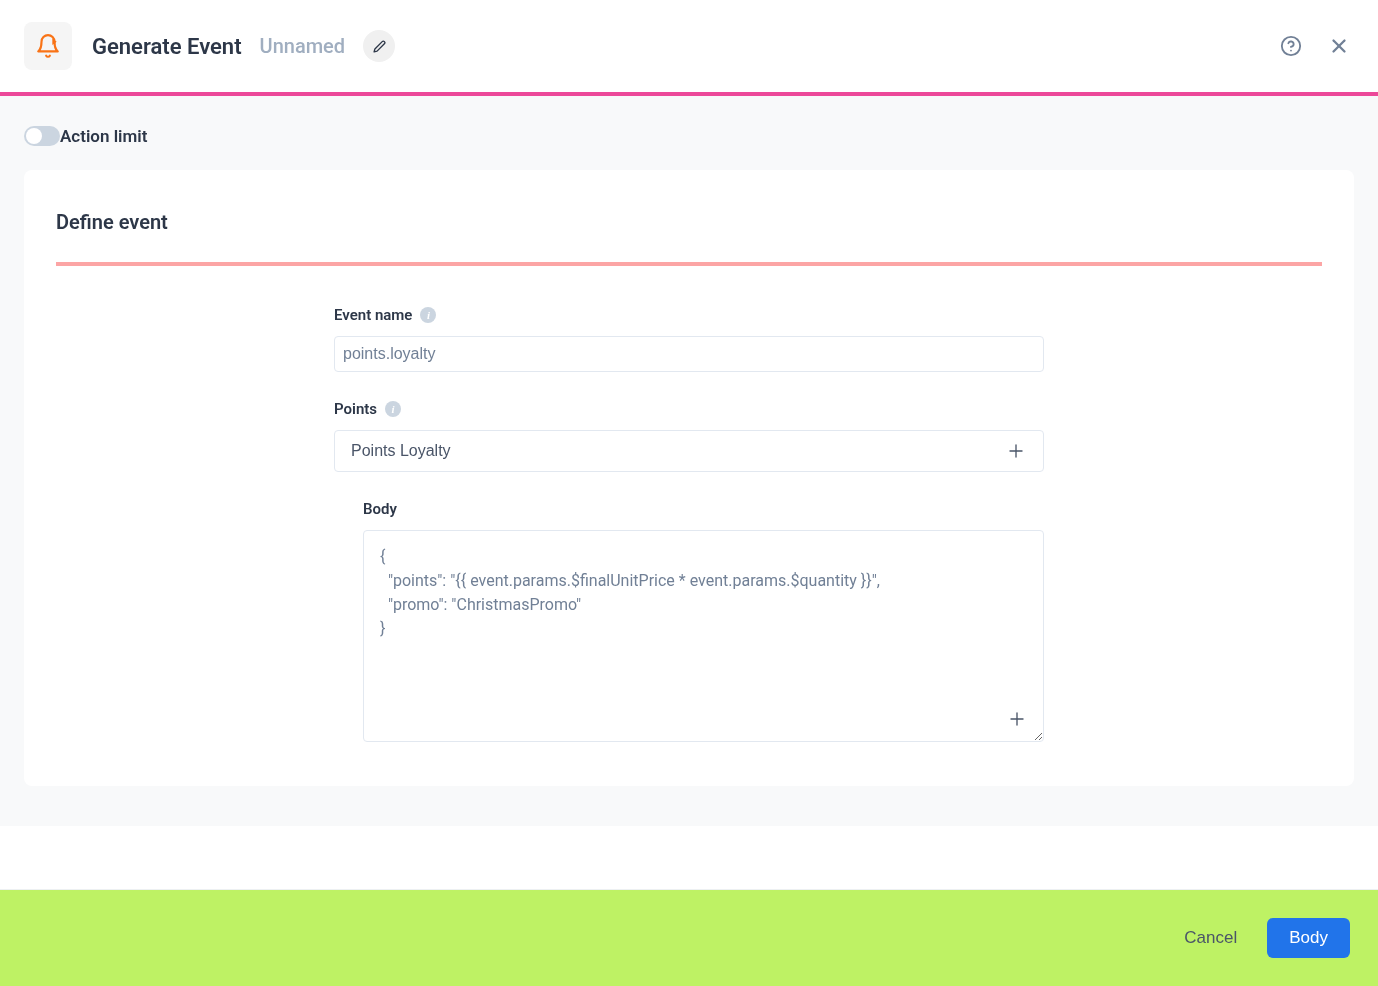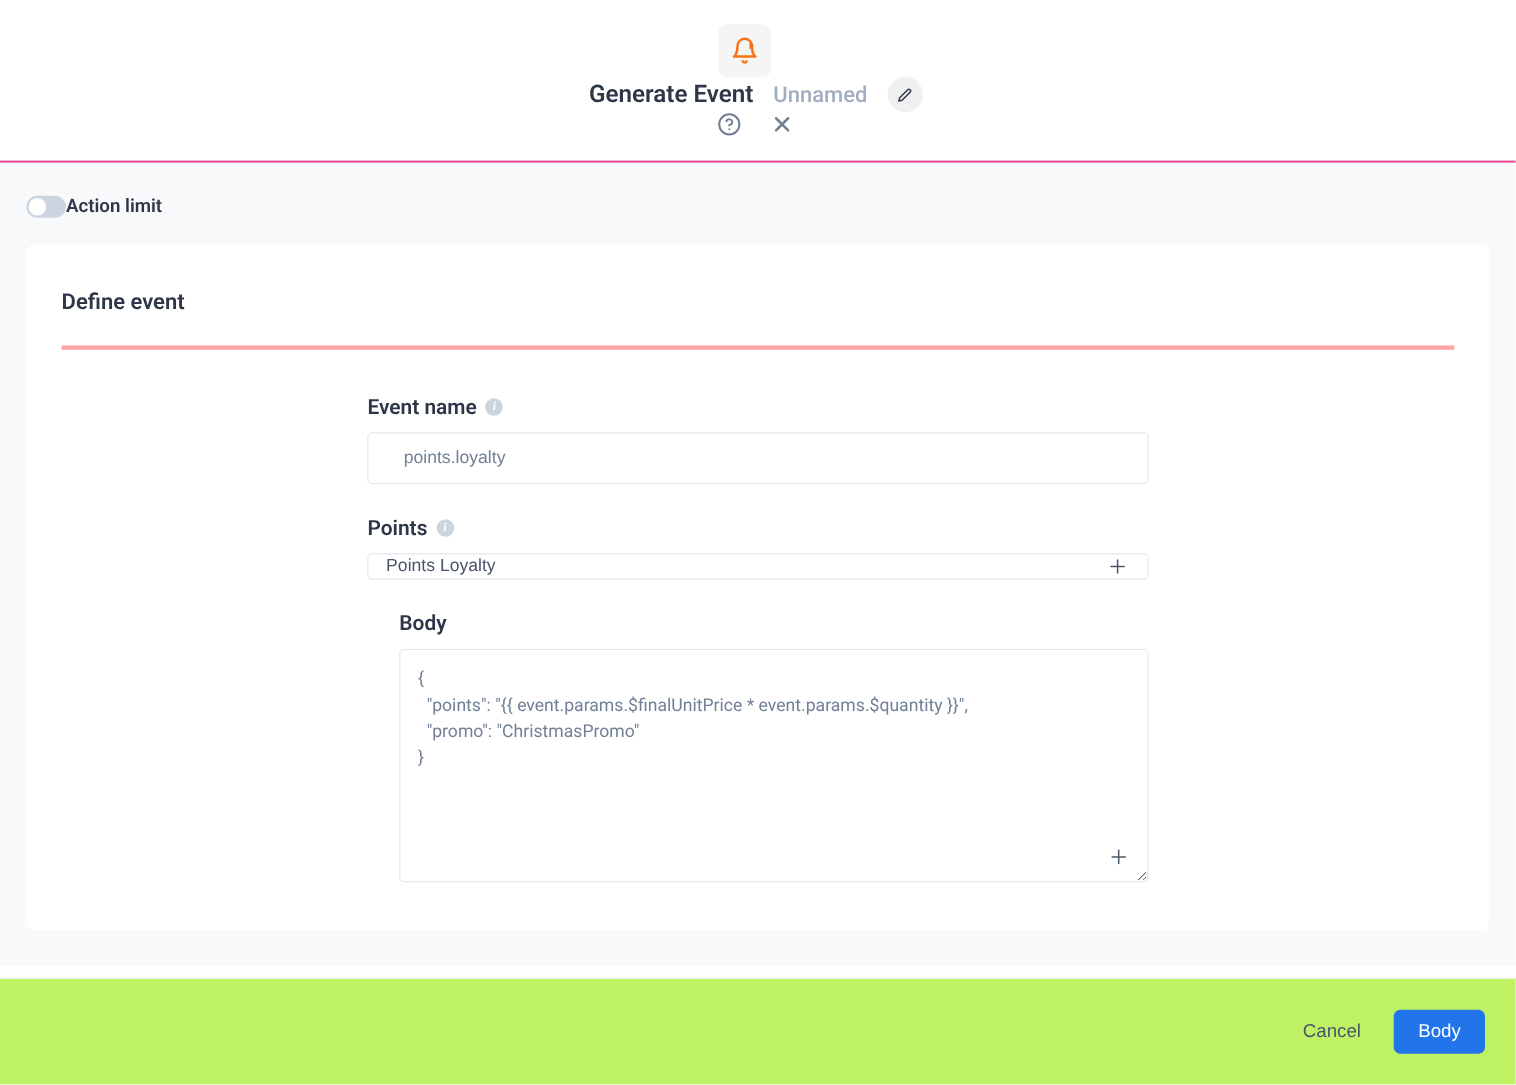--- a/index.html
+++ b/index.html
@@ -14,22 +14,21 @@
       width: 1378px;
       height: 986px;
       position: relative;
     }
     
     .header {
       display: flex;
       align-items: center;
       padding: 22px 28px 22px 24px;
       background: #ffffff;
-      border-bottom: 2px solid #ec4899;
-      flex-direction: column;
+      border-bottom: 4px solid #ec4899;
     }
     .app-icon {
       width: 48px;
       height: 48px;
       background: #f5f5f5;
       border-radius: 8px;
       display: flex;
       align-items: center;
       justify-content: center;
       margin-right: 20px;
@@ -136,54 +135,54 @@
     .form-group {
       margin-bottom: 28px;
     }
     .form-label-row {
       display: flex;
       align-items: center;
       gap: 8px;
       margin-bottom: 12px;
     }
     .form-label {
-      font-size: 19px;
+      font-size: 15px;
       font-weight: 600;
       color: #2d3748;
     }
     .info-icon {
       width: 16px;
       height: 16px;
       border-radius: 50%;
       background: #cbd5e0;
       color: #ffffff;
       font-size: 11px;
       font-weight: 700;
       display: flex;
       align-items: center;
       justify-content: center;
       font-style: italic;
       font-family: Georgia, serif;
     }
     .text-input {
       width: 100%;
-      height: 47px;
+      height: 36px;
       border: 1px solid #e2e8f0;
       border-radius: 4px;
-      padding: 0 32px;
+      padding: 0 8px;
       font-size: 16px;
       color: #718096;
       outline: none;
     }
     .label-input-wrap {
       position: relative;
       display: flex;
       align-items: center;
       width: 100%;
-      height: 24px;
+      height: 42px;
       border: 1px solid #e2e8f0;
       border-radius: 4px;
       padding: 0 16px;
     }
     .label-input-wrap input {
       flex: 1;
       border: none;
       outline: none;
       font-size: 16px;
       color: #4a5568;

